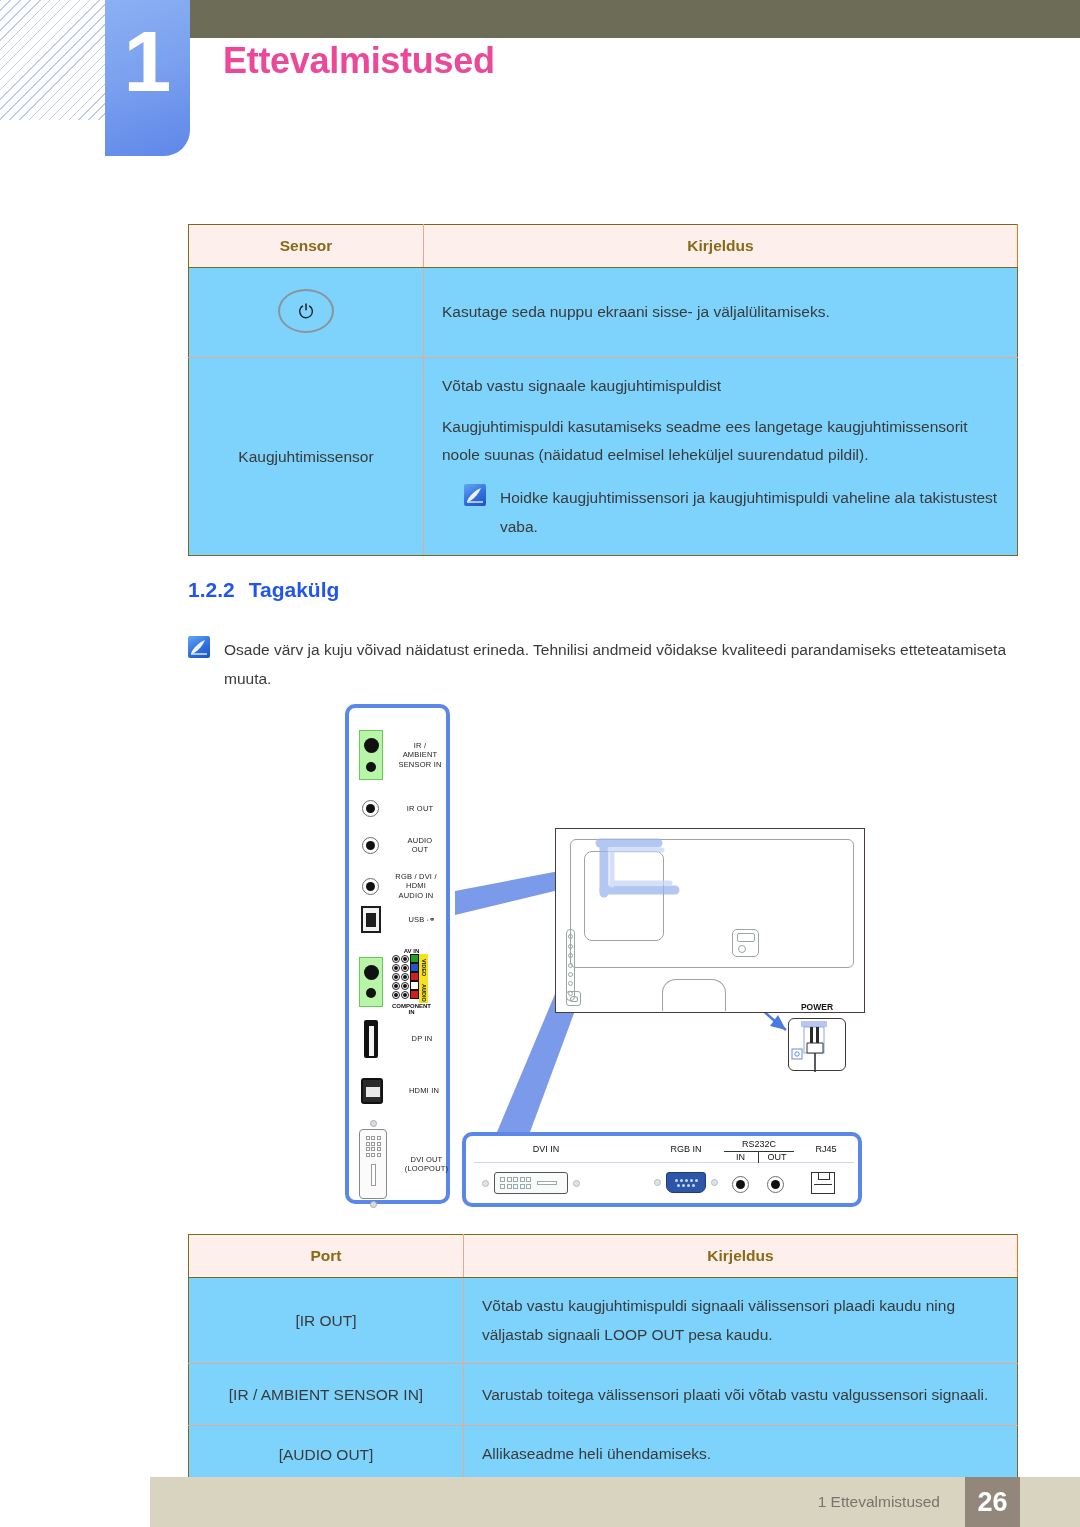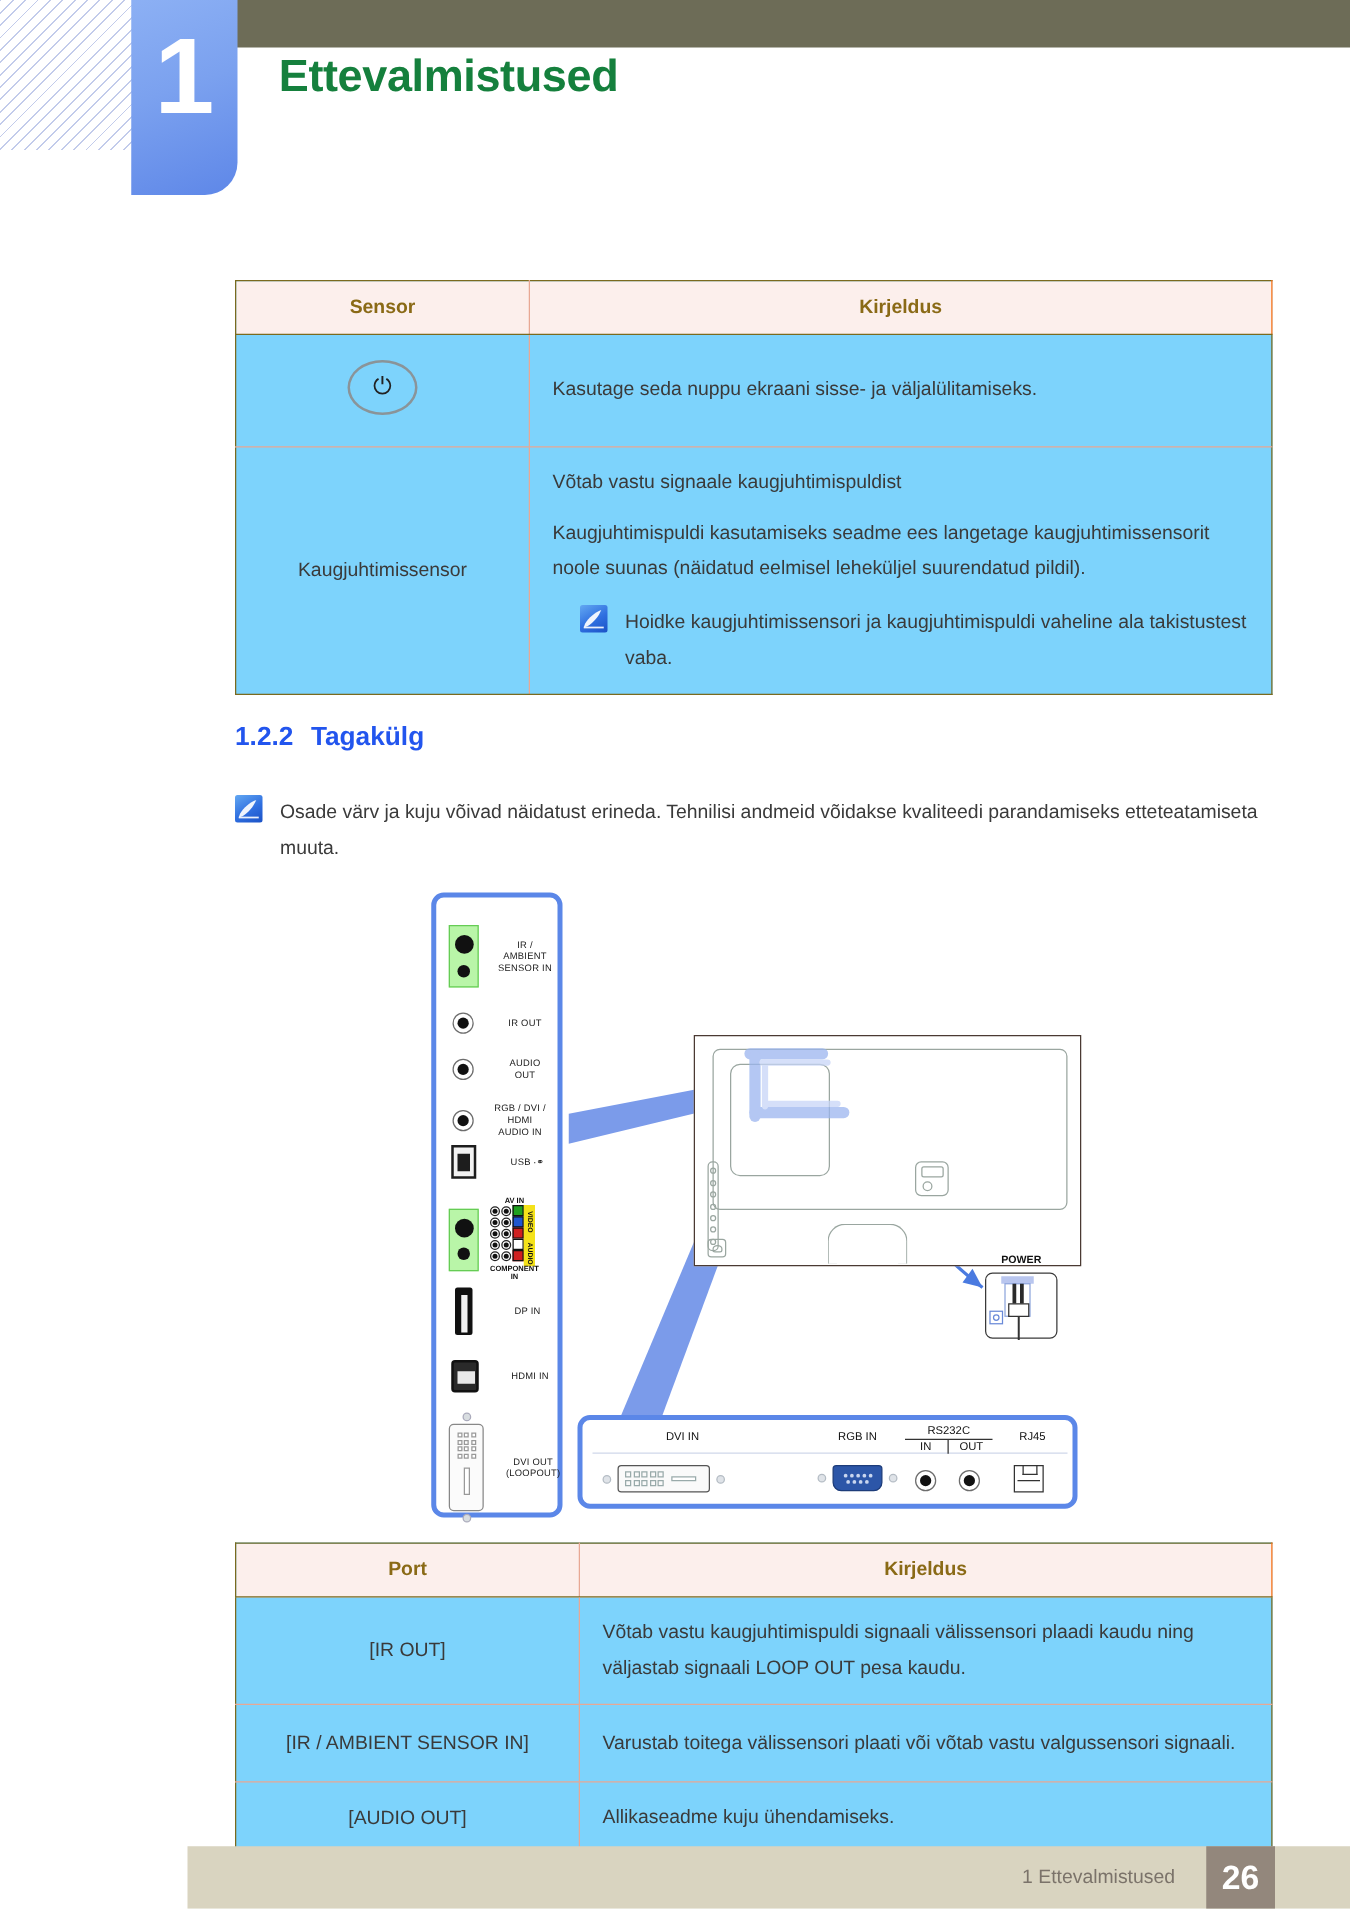--- a/index.html
+++ b/index.html
@@ -30,21 +30,21 @@
     border-bottom-right-radius:26px;
   }
   .chapter-num{
     position:absolute; left:0; top:18px; width:85px;
     text-align:center; color:#ffffff;
     font-size:86px; font-weight:bold; line-height:1;
     font-family:"Liberation Sans", sans-serif;
   }
   .chapter-title{
     position:absolute; left:223px; top:40px;
-    color:#15803d; font-size:36px; font-weight:bold;
+    color:#ec4899; font-size:36px; font-weight:bold;
     letter-spacing:-0.3px;
   }
 
   table.doc{
     position:absolute;
     border-collapse:collapse;
     font-size:15.5px;
     color:#3a3a3a;
     background:#7dd3fc;
   }
@@ -113,21 +113,21 @@
 
   
   .diagram{ position:absolute; left:0; top:700px; width:1080px; height:520px; }
 
   .panel{
     position:absolute;
     border:4px solid #5b87e8;
     border-radius:10px;
     background:#ffffff;
   }
-  #left-panel{ left:345px; top:14px; width:105px; height:500px; }
+  #left-panel{ left:345px; top:4px; width:105px; height:500px; }
   #bottom-panel{ left:462px; top:432px; width:400px; height:75px; }
 
   .port-row{ position:absolute; display:flex; align-items:center; }
   .port-label{
     font-size:7.5px; color:#1a1a1a; text-align:center;
     line-height:1.25; font-family:"Liberation Sans", sans-serif;
     letter-spacing:.2px;
   }
   .jack{
     width:17px; height:17px; border-radius:50%;
@@ -605,21 +605,21 @@
   <tr>
     <td class="c-label leftcell" style="height:62px;">[IR OUT]</td>
     <td class="c-desc rightcell">Võtab vastu kaugjuhtimispuldi signaali välissensori plaadi kaudu ning väljastab signaali LOOP OUT pesa kaudu.</td>
   </tr>
   <tr>
     <td class="c-label leftcell" style="height:62px;">[IR / AMBIENT SENSOR IN]</td>
     <td class="c-desc rightcell">Varustab toitega välissensori plaati või võtab vastu valgussensori signaali.</td>
   </tr>
   <tr class="lastrow">
     <td class="c-label leftcell" style="height:38px;">[AUDIO OUT]</td>
-    <td class="c-desc rightcell">Allikaseadme kuju ühendamiseks.</td>
+    <td class="c-desc rightcell">Allikaseadme heli ühendamiseks.</td>
   </tr>
 </tbody>
   </table>
 
 <div class="footer">
   <div class="ftxt">1 Ettevalmistused</div>
   <div class="pnum">26</div>
 </div>
 
 </body></html>

